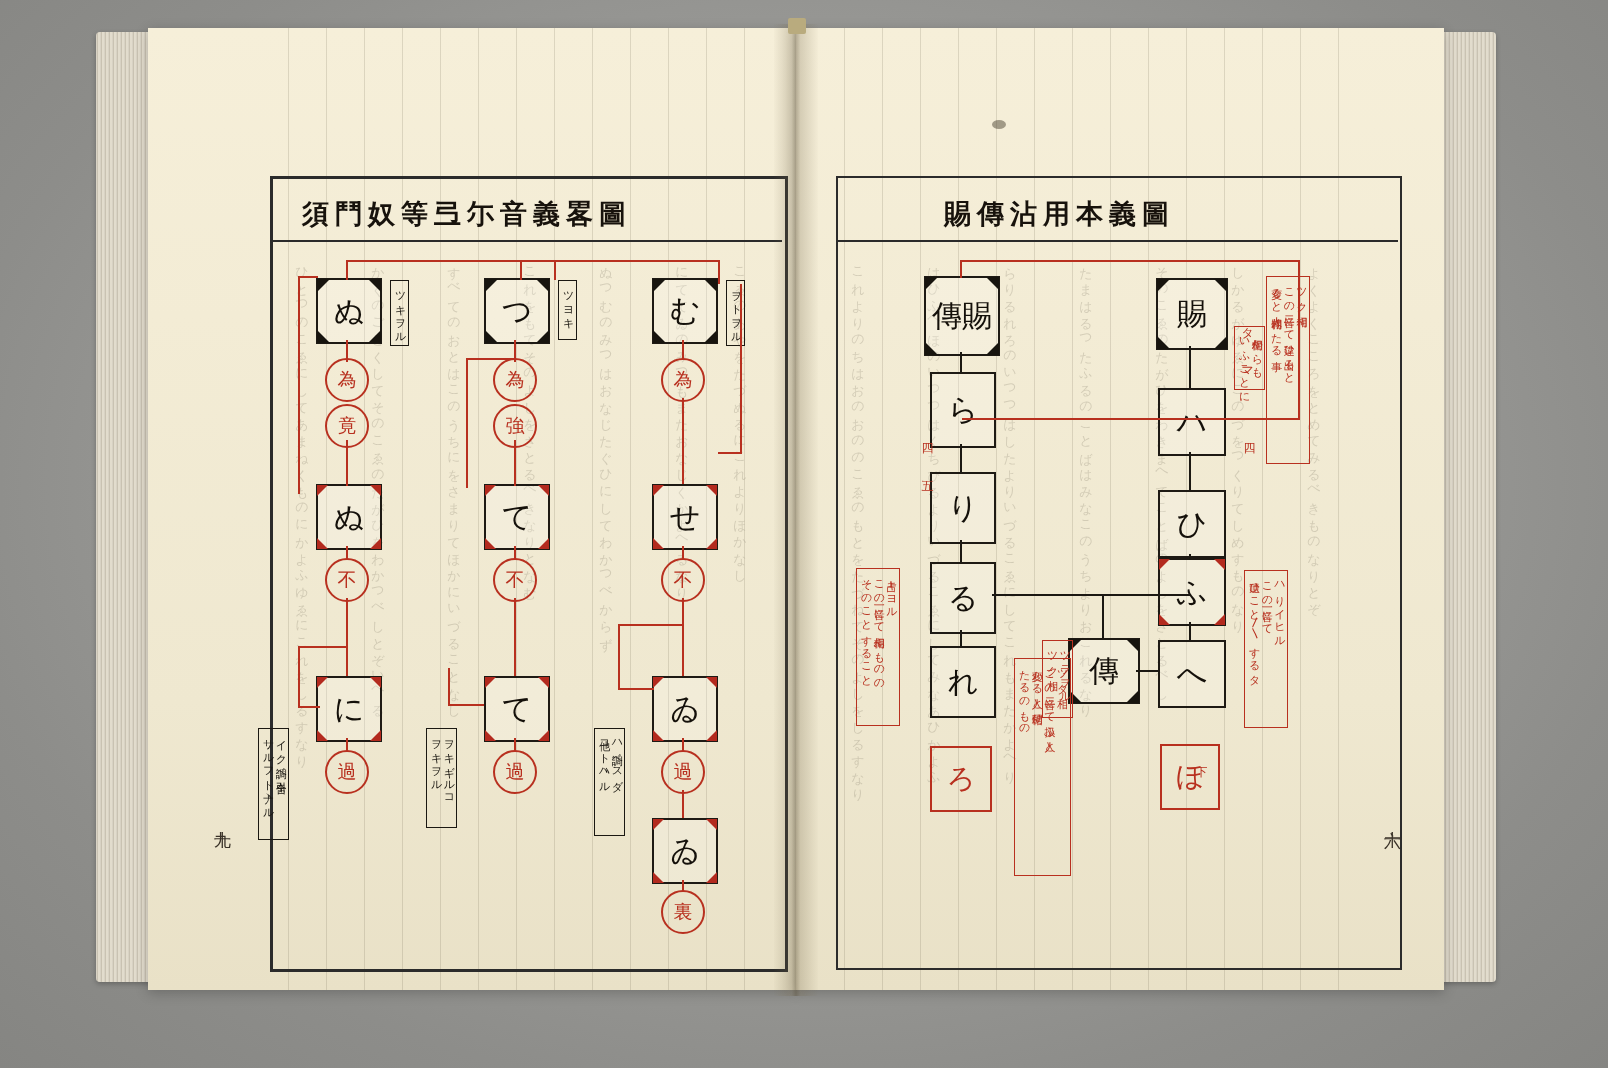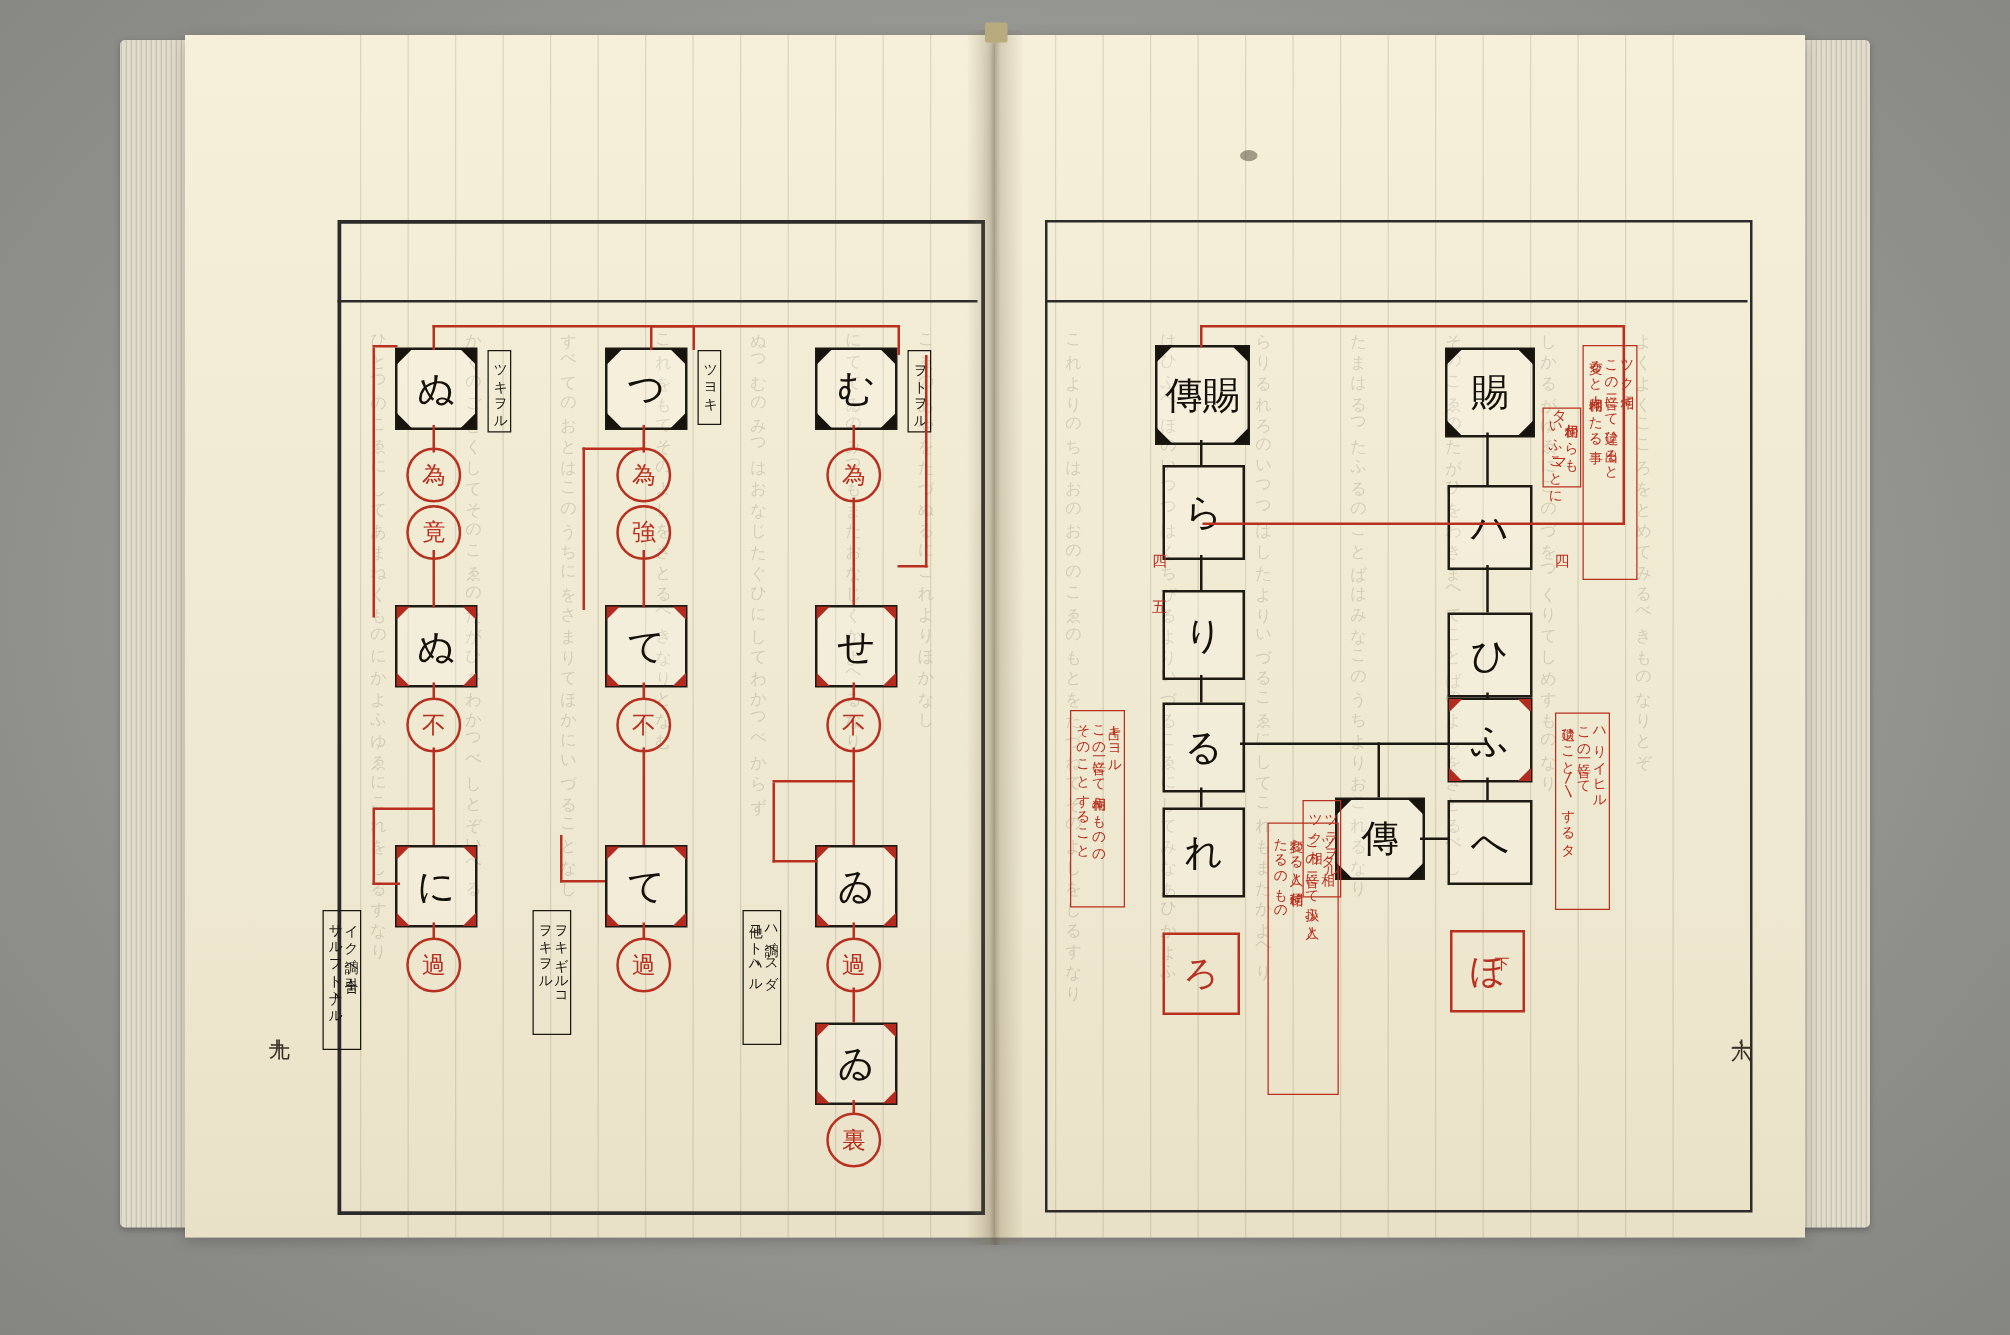--- a/index.html
+++ b/index.html
@@ -280,20 +280,21 @@
         <div class="ptext" style="left:298px; top:230px; height:660px;">すべてのおとはこのうちにをさまりてほかにいづることなし</div>
         <div class="ptext" style="left:374px; top:230px; height:660px;">これをもてそのよしをさとるべきなりとなむ</div>
         <div class="ptext" style="left:450px; top:230px; height:640px;">ぬつむのみつはおなじたぐひにしてわかつべからず</div>
         <div class="ptext" style="left:526px; top:230px; height:640px;">にててゐのみつもまたおなじくかよへるなり</div>
         <div class="ptext" style="left:584px; top:230px; height:620px;">こゑのあやをたづぬるにこれよりほかなし</div>
       </div>
 
       <div class="frame frame-left"></div>
       <div class="frame-inner-line" style="left:122px; top:212px; width:512px;"></div>
 
+      <div class="page-title" style="left:154px; top:168px;">須鬥奴等弖尓音義畧圖</div>
 
       <div class="folio" style="left:64px; top:790px;">十九</div>
 
       <div class="gbox corner-black" style="left:504px; top:250px; width:62px; height:62px;">
         <span>む</span>
         <span class="c3"></span>
           <span class="c4"></span>
       </div>
       <div class="annot-box" style="left:578px; top:252px; height:58px;"><span>ヲトヲル</span></div>
       <div class="redcircle" style="left:513px; top:330px; width:40px; height:40px;">
@@ -449,20 +450,21 @@
         <div class="ptext" style="left:206px; top:230px; height:660px;">らりるれろのいつつはしたよりいづるこゑにしてこれもまたかよへり</div>
         <div class="ptext" style="left:282px; top:230px; height:660px;">たまはるつたふるのことばはみなこのうちよりおこれるなり</div>
         <div class="ptext" style="left:358px; top:230px; height:640px;">そのこゑのたがひをわきまへてことばのよしをさとるべし</div>
         <div class="ptext" style="left:434px; top:230px; height:640px;">しかるがゆゑにこのづをつくりてしめすものなり</div>
         <div class="ptext" style="left:510px; top:230px; height:620px;">よくよくこころをとめてみるべきものなりとぞ</div>
       </div>
 
       <div class="frame frame-right"></div>
       <div class="frame-inner-line" style="left:40px; top:212px; width:562px;"></div>
 
+      <div class="page-title" style="left:148px; top:168px;">賜傳沾用本義圖</div>
 
       <div class="folio" style="left:586px; top:790px;">十六</div>
 
       <div class="smudge" style="left:196px; top:92px; width:14px; height:9px;"></div>
 
       <div class="gbox corner-black" style="left:360px; top:250px; width:68px; height:68px;">
         <span>賜</span>
         <span class="c3"></span>
           <span class="c4"></span>
       </div>

